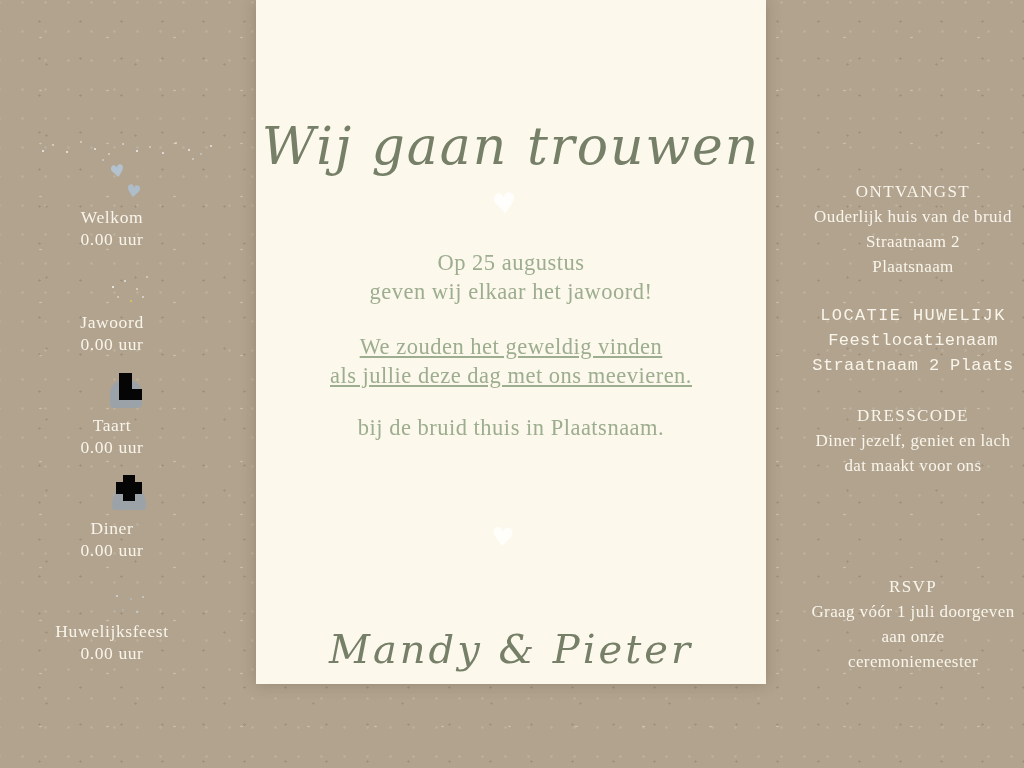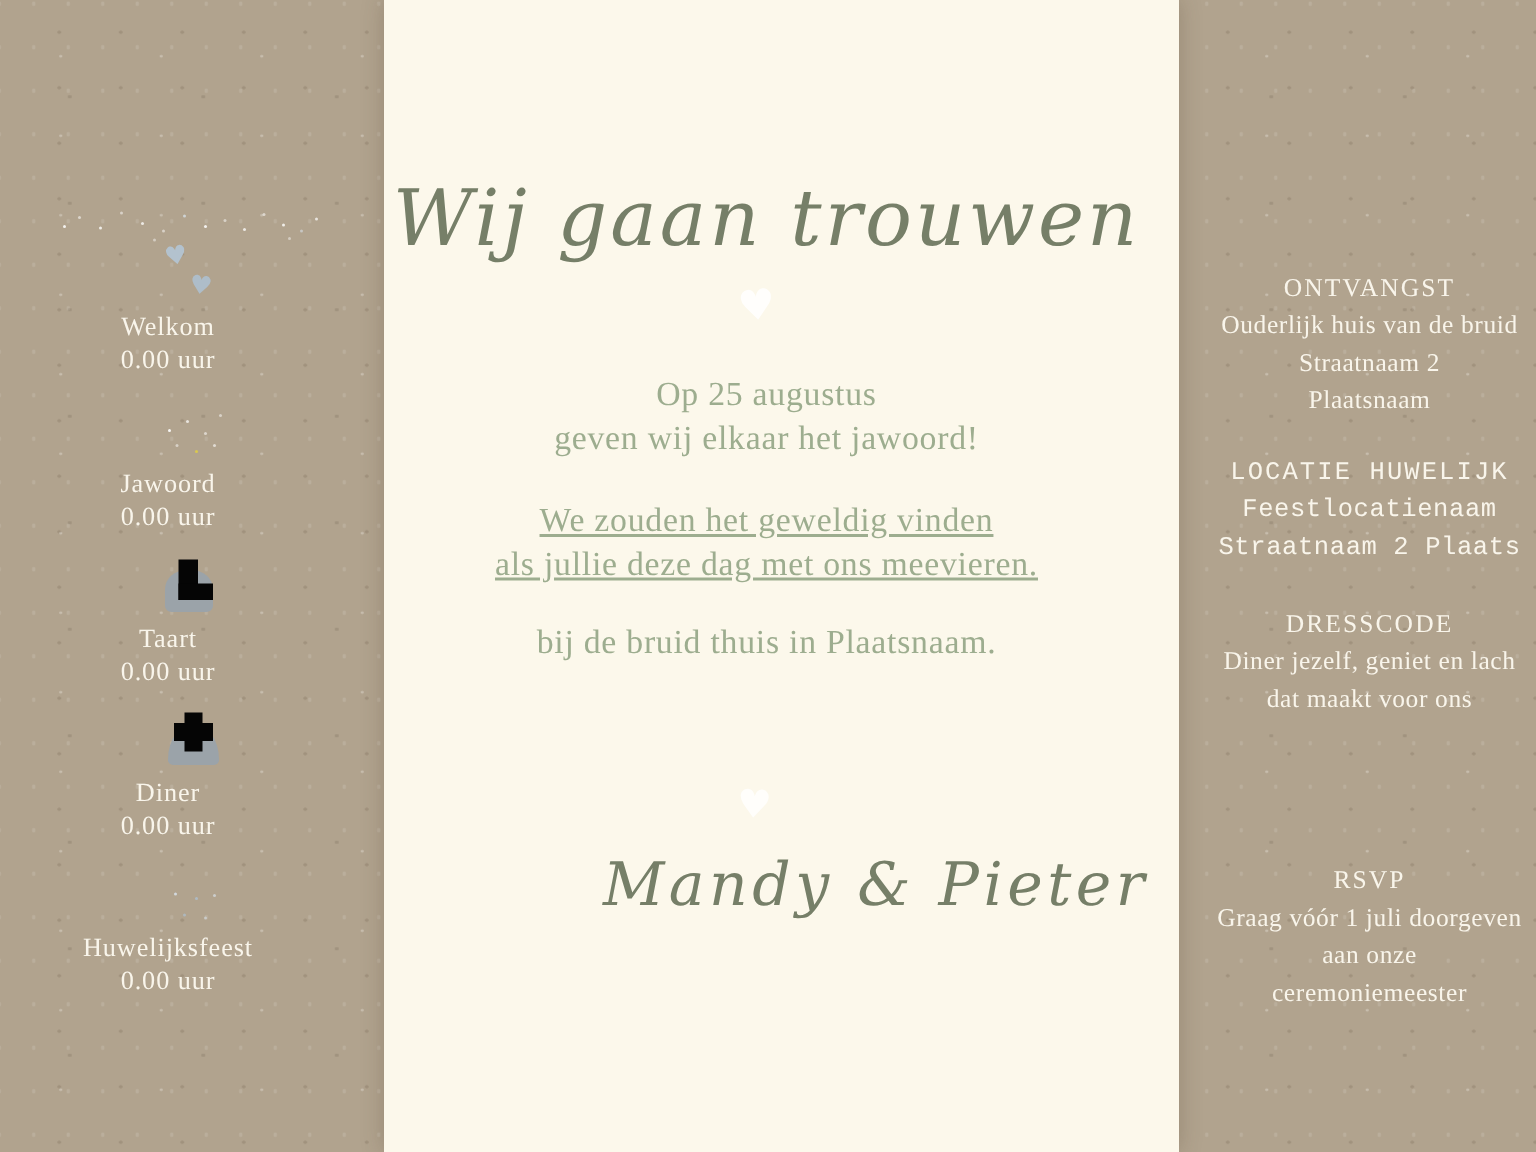--- a/index.html
+++ b/index.html
@@ -9,30 +9,30 @@
     background-color:#b1a38e;
     background-image:
       radial-gradient(rgba(255,255,255,0.28) 1px, transparent 1.4px),
       radial-gradient(rgba(92,76,56,0.20) 1px, transparent 1.4px),
       radial-gradient(rgba(62,50,36,0.14) 1.2px, transparent 1.6px),
       radial-gradient(rgba(255,255,255,0.12) 1px, transparent 1.4px);
     background-size:67px 53px, 41px 37px, 89px 71px, 23px 29px;
     background-position:7px 11px, 19px 3px, 2px 29px, 11px 17px;
   }
   .center-panel {
-    position:absolute; left:256px; top:0; width:510px; height:768px;
-    background:#fcf8eb; box-shadow:0 0 14px rgba(70,55,35,0.25);padding-left:20px;
+    position:absolute; left:256px; top:0; width:510px; height:684px;
+    background:#fcf8eb; box-shadow:0 0 14px rgba(70,55,35,0.25);
   }
   
   .script {
     position:absolute; left:0; width:510px; text-align:center;
     font-family:"DejaVu Serif", serif; font-style:italic; color:#767f68;
   }
   .title { top:116px; font-size:52px; letter-spacing:2px; }
-  .names { top:567px; font-size:40px; letter-spacing:3px;text-align:right; }
+  .names { top:626px; font-size:40px; letter-spacing:3px; }
   .para {
     position:absolute; left:0; width:510px; text-align:center;
     color:#9dad8f; font-size:22.5px; line-height:29px; letter-spacing:0.5px;
   }
   .para-1 { top:248px; }
   .para-2 { top:332px;text-decoration:underline; }
   .para-3 { top:413px; }
   
   .heart { position:absolute; font-family:"DejaVu Sans", sans-serif; line-height:1; }
   .heart-faint-1 { left:492px; top:190px; font-size:28px; color:rgba(255,255,255,0.85); transform:rotate(-6deg); }

